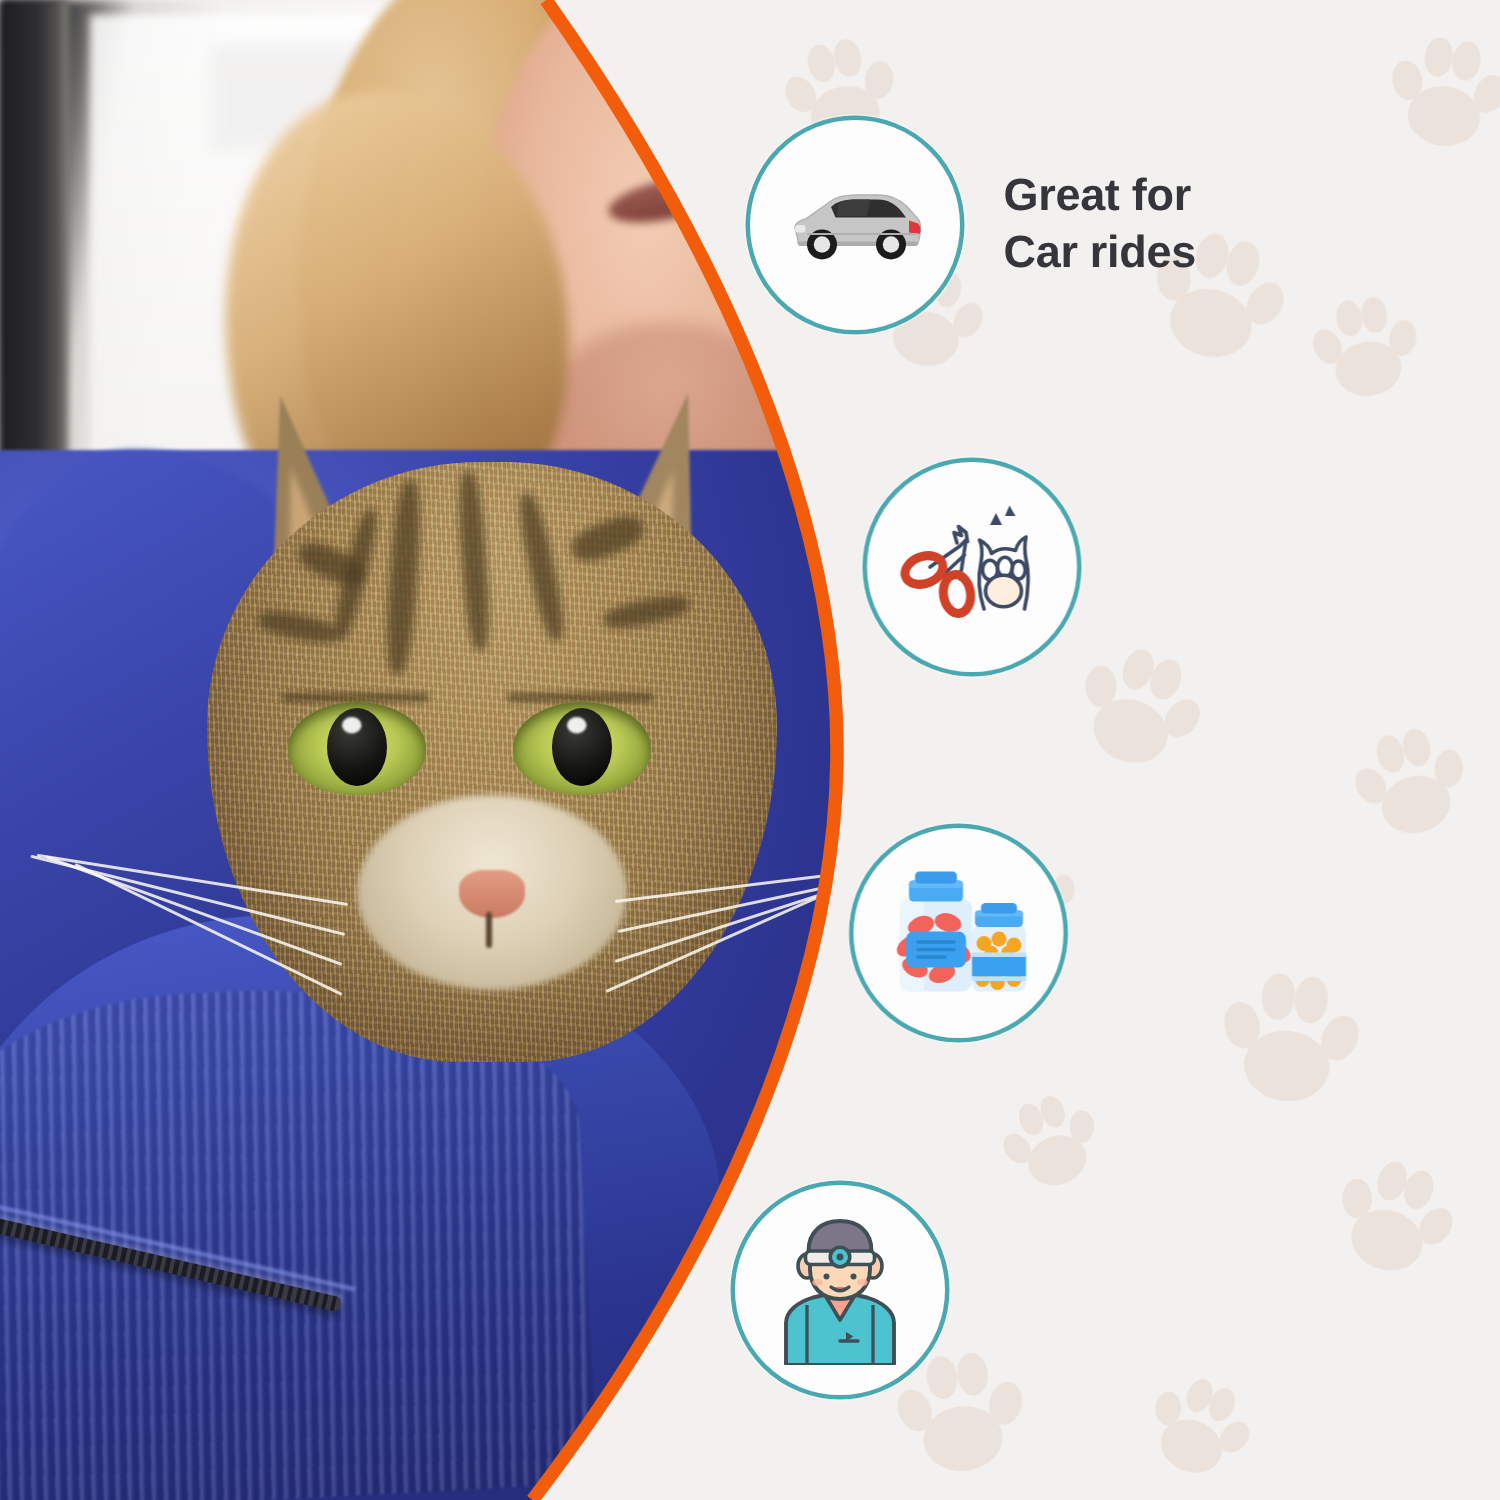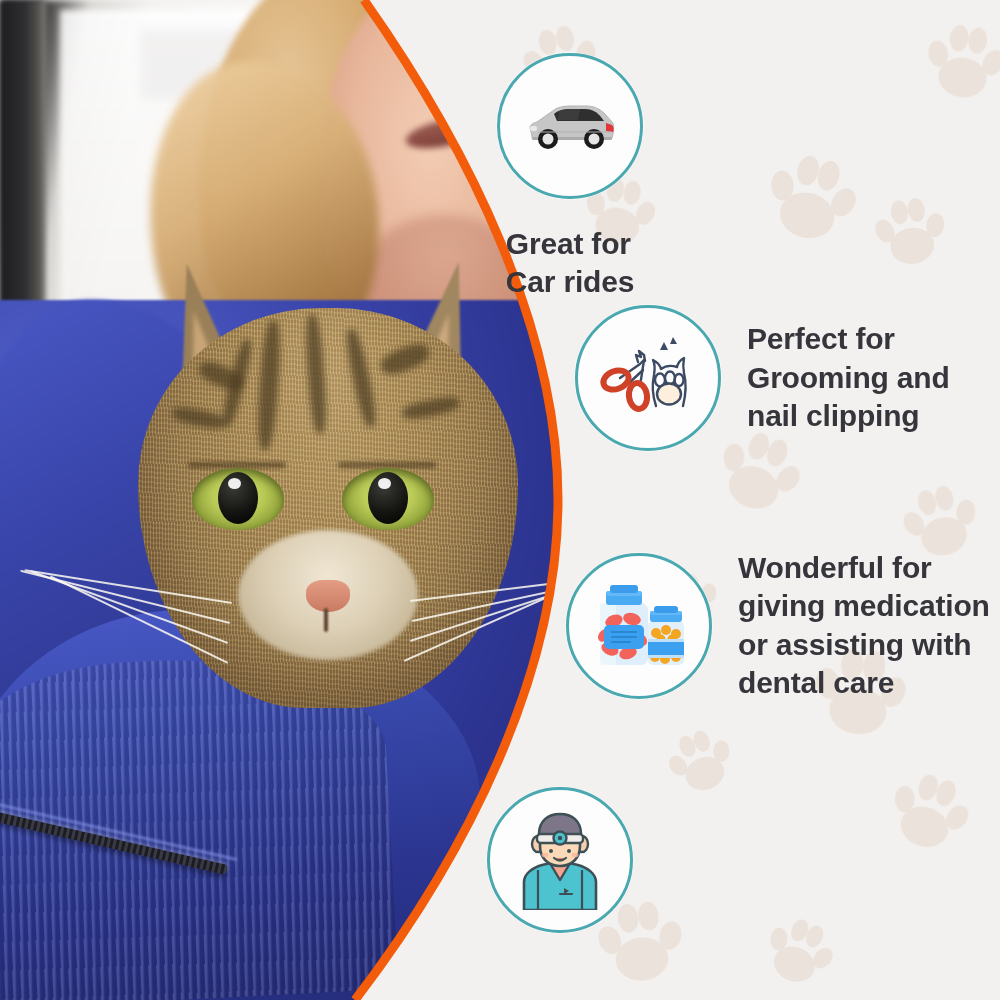--- a/index.html
+++ b/index.html
@@ -146,21 +146,21 @@
     width:140px;height:140px;min-width:140px;border-radius:50%;
     background:#fdfdfd;border:3px solid #4aa8b0;
     display:flex;align-items:center;justify-content:center;
     box-shadow:0 0 0 1px rgba(255,255,255,.4);
   }
   .badge svg{display:block;}
   .feature-text{
     color:#35353b;font-weight:700;font-size:30px;line-height:1.28;
     letter-spacing:-.2px;white-space:pre-line;
   }
-  #feature-0{left:497px;top:53px;flex-direction:column;}
+  #feature-0{left:497px;top:77px;}
   #feature-1{left:575px;top:305px;}
   #feature-2{left:566px;top:549px;}
   #feature-3{left:487px;top:787px;}
 </style>
 </head>
 <body>
 
 <div id="stage">
 
   <div id="right-panel">
@@ -295,23 +295,20 @@
           <ellipse cx="72" cy="50" rx="5" ry="6.5"></ellipse>
           <ellipse cx="81" cy="52" rx="4.5" ry="6"></ellipse>
         </g>
         <ellipse cx="71" cy="66" rx="12" ry="10.5" fill="#fdeedd" stroke="#3c4a63" stroke-width="2.4"></ellipse>
         <g fill="#3c4a63">
           <path d="M62 22 L66 14 L70 22 Z"></path>
           <path d="M72 16 L75 9 L79 16 Z"></path>
         </g>
       </svg>
     </div>
-    <div class="feature-text">Perfect for
-Grooming and
-nail clipping</div>
   </div>
 
   <div class="feature" id="feature-2">
     <div class="badge">
       <svg width="102" height="98" viewBox="0 0 102 98">
 
         <rect x="12" y="26" width="48" height="62" rx="7" fill="#dfeefb"></rect>
         <rect x="12" y="26" width="16" height="62" fill="#eef7fd" opacity=".8"></rect>
         <g>
           <ellipse cx="26" cy="44" rx="9" ry="6" fill="#f2635c" transform="rotate(-20 26 44)"></ellipse>
@@ -343,24 +340,20 @@
           <circle cx="88" cy="80" r="5"></circle>
         </g>
         <rect x="60" y="64" width="36" height="14" fill="#3aa0ef"></rect>
         <rect x="60" y="62" width="36" height="3" fill="#bfe0f8"></rect>
         <rect x="60" y="78" width="36" height="3" fill="#bfe0f8"></rect>
         <rect x="62" y="34" width="32" height="11" rx="3" fill="#4aaaf2"></rect>
         <rect x="62" y="34" width="32" height="4" rx="2" fill="#63b9f7"></rect>
         <rect x="66" y="29" width="24" height="7" rx="3" fill="#3a9cea"></rect>
       </svg>
     </div>
-    <div class="feature-text">Wonderful for
-giving medication
-or assisting with
-dental care</div>
   </div>
 
   <div class="feature" id="feature-3">
     <div class="badge">
       <svg width="96" height="100" viewBox="0 0 96 100">
 
         <path d="M12 100 L12 72 C12 64 20 58 30 55 L48 51 L66 55 C76 58 84 64 84 72 L84 100 Z" fill="#4ec3d0" stroke="#3e4f55" stroke-width="2.6" stroke-linejoin="round"></path>
         <path d="M26 100 L26 60" stroke="#3e4f55" stroke-width="2.2"></path>
         <path d="M70 100 L70 60" stroke="#3e4f55" stroke-width="2.2"></path>
 

